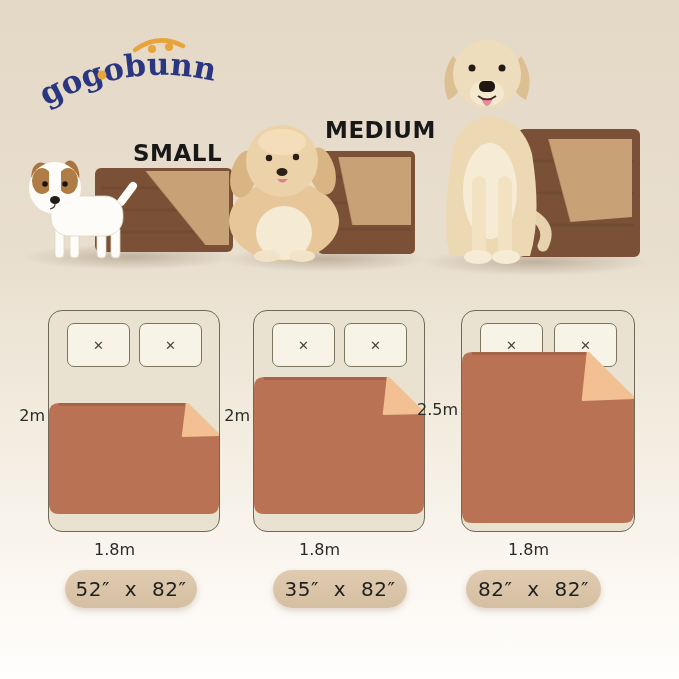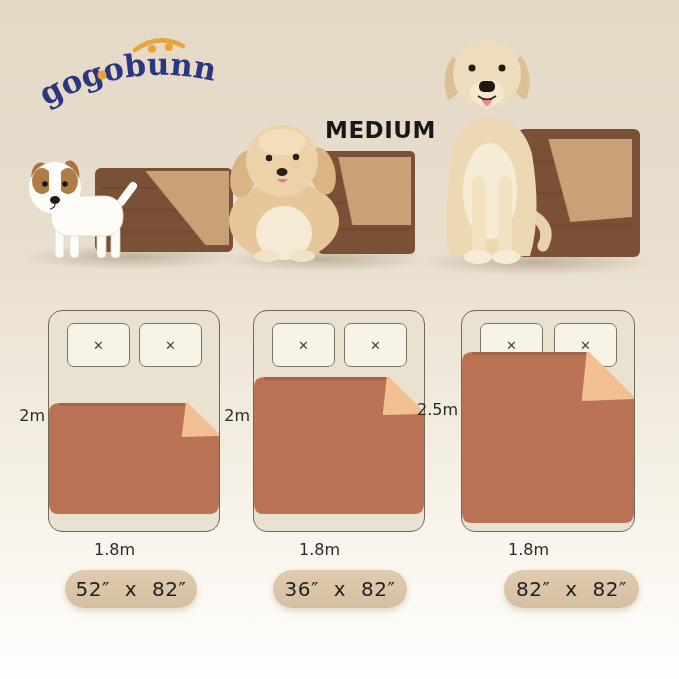--- a/index.html
+++ b/index.html
@@ -82,20 +82,21 @@
     <path d="M52 18 Q58 31 49 41 Q41 29 40 15 Q46 9 52 18Z" fill="#a9743f"></path>
     <circle cx="30" cy="40" r="26" fill="#fdfcf8"></circle>
     <ellipse cx="17" cy="33" rx="10" ry="13" fill="#b07c46"></ellipse>
     <ellipse cx="43" cy="33" rx="10" ry="13" fill="#b07c46"></ellipse>
     <rect x="24" y="14" width="12" height="38" rx="6" fill="#fdfcf8"></rect>
     <circle cx="20" cy="36" r="2.8" fill="#1c150f"></circle>
     <circle cx="40" cy="36" r="2.8" fill="#1c150f"></circle>
     <ellipse cx="30" cy="52" rx="5" ry="4" fill="#221b16"></ellipse>
     <path d="M30 56 Q30 60 25 61" fill="none" stroke="#4a3a2c" stroke-width="1.2"></path>
   </svg>
+  <div class="size-label" style="left:133px;top:140px;width:80px">SMALL</div>
 
   <svg class="photo-svg" style="left:318px;top:151px" width="97" height="103" viewBox="0 0 97 103">
     <rect x="0" y="0" width="97" height="103" rx="5" fill="#7a5136"></rect>
     <path d="M5 26 H92 M5 52 H92 M5 78 H92" stroke="#000" stroke-opacity=".07" stroke-width="3"></path>
     <polygon points="20,6 93,6 93,74 34,74" fill="#c9a176"></polygon>
     <line x1="20" y1="6" x2="34" y2="74" stroke="#6e4627" stroke-opacity=".35" stroke-width="1.5"></line>
   </svg>
   <svg class="photo-svg" style="left:222px;top:116px" width="125" height="146" viewBox="0 0 125 146">
     <ellipse cx="62" cy="105" rx="55" ry="40" fill="#e7c699"></ellipse>
     <ellipse cx="62" cy="117" rx="28" ry="27" fill="#f5ead4"></ellipse>
@@ -179,16 +180,16 @@
     <svg class="blanket-svg" style="top:41px;height:171px" viewBox="0 0 171 171" preserveAspectRatio="none">
       <path d="M10 0 H125 L171 46 V161 Q171 171 161 171 H10 Q0 171 0 161 V10 Q0 0 10 0 Z" fill="#b97354"></path>
       <path d="M10 1.5 H123" stroke="#96563c" stroke-width="3" stroke-opacity=".55"></path>
       <polygon points="125,0 171,46 120,48" fill="#f2c092" stroke="#f2c092" stroke-width="2" stroke-linejoin="round"></polygon>
     </svg>
   </div>
   <div class="dim-label len-label" style="left:413px;top:400px;width:45px">2.5m</div>
   <div class="dim-label wid-label" style="left:508px;top:540px;width:80px">1.8m</div>
 
   <div class="pill" style="left:65px;width:132px">52″ x 82″</div>
-  <div class="pill" style="left:273px;width:134px">36″ x 82″</div>
-  <div class="pill" style="left:504px;width:135px">82″ x 82″</div>
+  <div class="pill" style="left:273px;width:134px">35″ x 82″</div>
+  <div class="pill" style="left:466px;width:135px">82″ x 82″</div>
 
 </div>
 
 </body></html>

